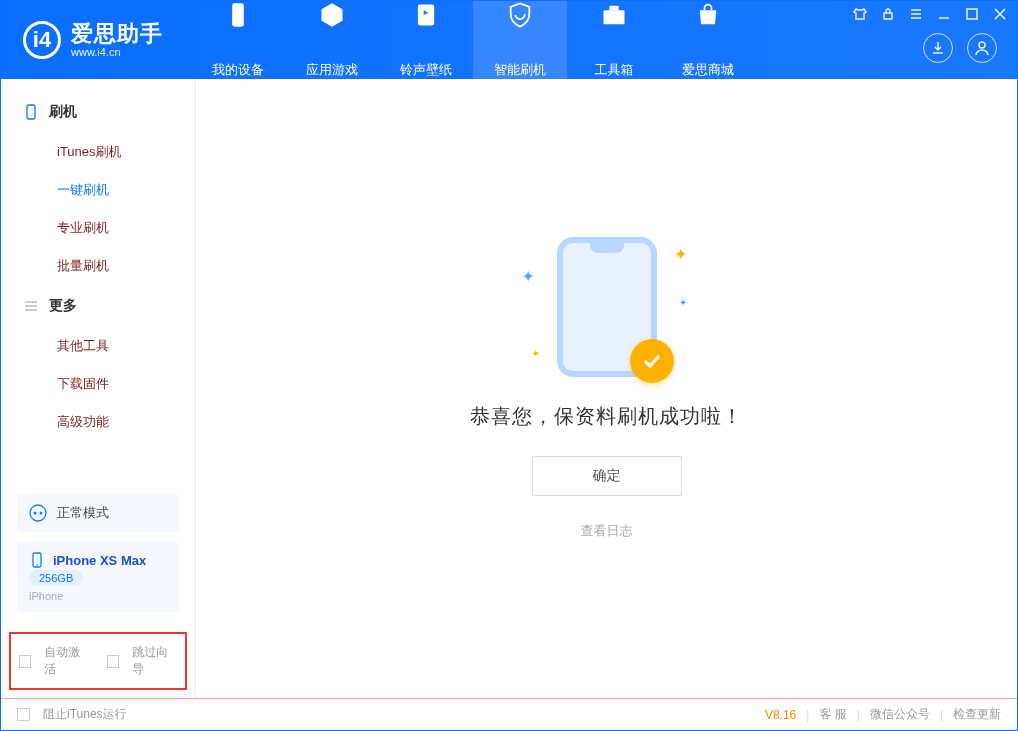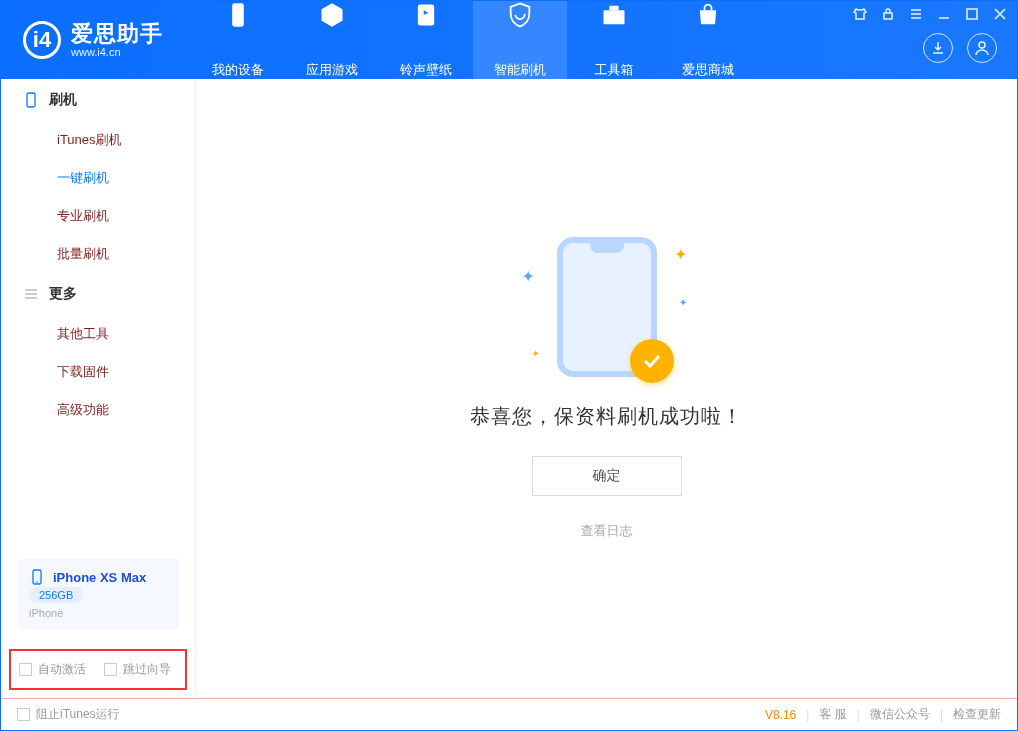--- a/index.html
+++ b/index.html
@@ -18,35 +18,35 @@
 .tab-icon svg { width: 100%; height: 100%; fill: #fff; }
 .window-controls { position: absolute; top: 6px; right: 10px; display: flex; gap: 14px; align-items: center; }
 .win-ctrl { width: 14px; height: 14px; cursor: pointer; opacity: 0.9; }
 .win-ctrl svg { width: 100%; height: 100%; stroke: #fff; fill: none; stroke-width: 1.5; }
 .header-right-icons { position: absolute; right: 20px; bottom: 16px; display: flex; gap: 14px; }
 .hr-icon { width: 30px; height: 30px; border: 1.5px solid rgba(255,255,255,0.8); border-radius: 50%; display: flex; align-items: center; justify-content: center; cursor: pointer; }
 .hr-icon svg { width: 16px; height: 16px; fill: rgba(255,255,255,0.9); stroke: rgba(255,255,255,0.9); }
 
 .body-area { flex: 1; display: flex; min-height: 0; }
 .sidebar { width: 195px; border-right: 1px solid #eee; display: flex; flex-direction: column; }
-.side-scroll { flex: 1; overflow: auto; }
+.side-scroll { flex: 1; padding-top: 12px; overflow: auto; }
 .side-group-header { display: flex; align-items: center; gap: 10px; padding: 12px 22px; font-size: 14px; color: #333; font-weight: 600; }
 .side-group-header svg { width: 16px; height: 16px; }
 .side-item { padding: 10px 22px 10px 56px; font-size: 13px; color: #7f1d1d; cursor: pointer; }
 .side-item.active { color: #0a7aff; }
 .side-device-block { padding: 10px 16px 12px 16px; }
 .mode-card { background: #f5f9ff; border-radius: 3px; padding: 10px 12px; display: flex; align-items: center; gap: 10px; font-size: 13px; color: #444; margin-bottom: 10px; }
 .mode-card svg { width: 18px; height: 18px; }
 .device-card { background: #f5f9ff; border-radius: 3px; padding: 10px 12px; }
 .device-title-row { display: flex; align-items: center; gap: 8px; font-size: 13px; font-weight: 600; color: #1d4ed8; }
 .device-title-row svg { width: 16px; height: 16px; }
 .device-badge { display: inline-block; margin-top: 1px; background: #e4f0ff; color: #0a7aff; font-size: 11px; padding: 2px 10px; border-radius: 10px; }
 .device-sub { font-size: 11px; color: #aaa; margin-top: 4px; }
 .bottom-options { border: 2px solid #e33; margin: 8px; padding: 10px 8px; display: flex; gap: 18px; align-items: center; }
-.chk-row { display: flex; align-items: center; gap: 6px; font-size: 12px; color: #999; cursor: pointer; }
+.chk-row { display: flex; align-items: center; gap: 13px; font-size: 12px; color: #999; cursor: pointer; }
 .chk-box { width: 13px; height: 13px; border: 1px solid #ccc; background: #fff; }
 
 .main-pane { flex: 1; display: flex; flex-direction: column; align-items: center; justify-content: center; gap: 26px; }
 .success-illu { position: relative; width: 170px; height: 140px; }
 .phone-shape { position: absolute; left: 35px; top: 0; width: 100px; height: 140px; border: 6px solid #b8d6ff; border-radius: 16px; background: #e8f2ff; }
 .phone-notch { position: absolute; left: 68px; top: 6px; width: 34px; height: 10px; background: #b8d6ff; border-radius: 0 0 8px 8px; }
 .check-badge { position: absolute; right: 18px; bottom: -6px; width: 44px; height: 44px; background: #ffb300; border-radius: 50%; display: flex; align-items: center; justify-content: center; box-shadow: 0 2px 6px rgba(255,179,0,0.4); }
 .check-badge svg { width: 22px; height: 22px; stroke: #fff; stroke-width: 3; fill: none; }
 .sparkle { position: absolute; font-size: 16px; color: #ffb300; }
 .sparkle.s1 { left: 0; top: 30px; color: #5aa7ff; }
@@ -178,20 +178,28 @@
               <path d="M2 4h12M2 8h12M2 12h12" stroke="#bbb" stroke-width="1.3"></path>
             </svg>
           <span>更多</span>
         </div>
         <div class="side-item">其他工具</div>
         <div class="side-item">下载固件</div>
         <div class="side-item">高级功能</div>
       </div>
 
       <div class="side-device-block">
+        <div class="mode-card">
+          <svg viewBox="0 0 18 18">
+              <circle cx="9" cy="9" r="8" fill="none" stroke="#0a7aff" stroke-width="1.3"></circle>
+              <circle cx="6" cy="9" r="1.5" fill="#0a7aff"></circle>
+              <circle cx="12" cy="9" r="1.5" fill="#0a7aff"></circle>
+            </svg>
+          <span>正常模式</span>
+        </div>
         <div class="device-card">
           <div class="device-title-row">
             <svg viewBox="0 0 16 16">
                 <rect x="4" y="1" width="8" height="14" rx="1.5" fill="none" stroke="#0a7aff" stroke-width="1.3"></rect>
                 <circle cx="8" cy="13" r="0.8" fill="#0a7aff"></circle>
               </svg>
             <span>iPhone XS Max</span>
           </div>
           <span class="device-badge">256GB</span>
           <div class="device-sub">iPhone</div>

